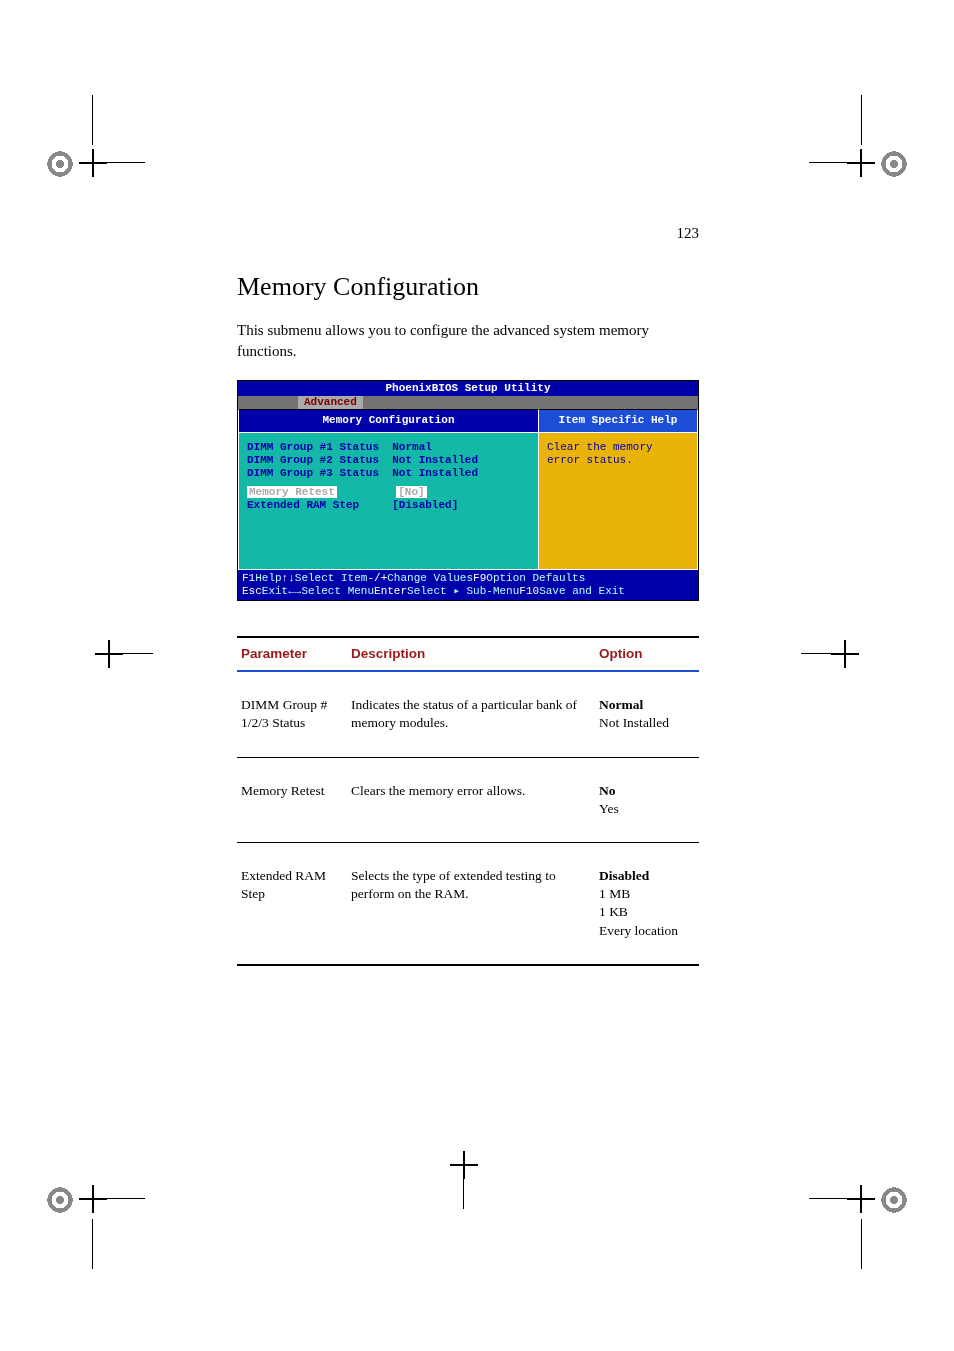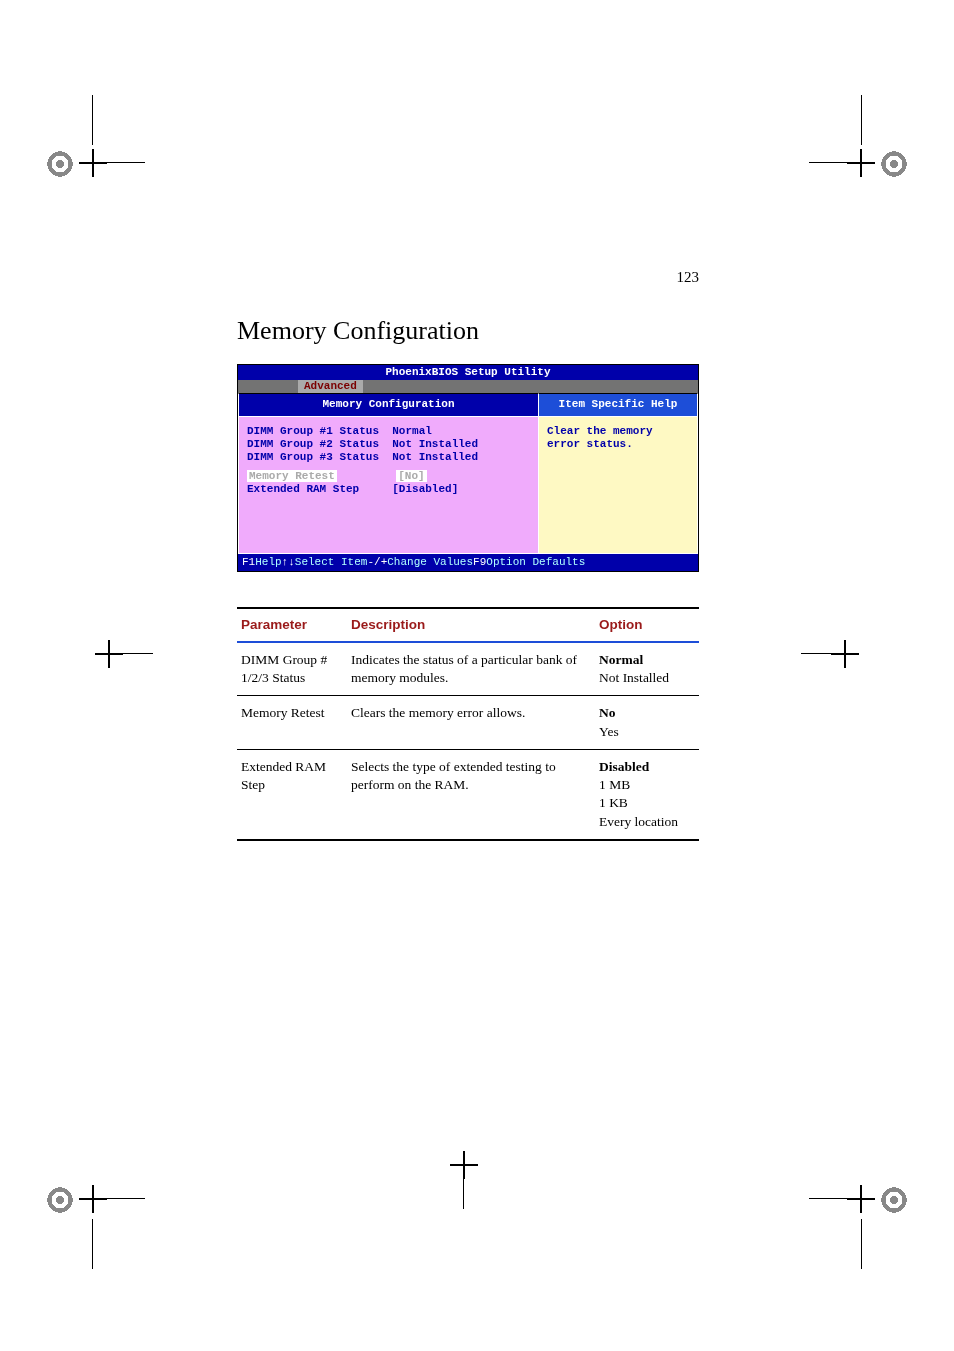--- a/index.html
+++ b/index.html
@@ -58,21 +58,20 @@
     position: absolute;
     left: 237px;
     top: 225px;
     width: 462px;
   }
   .page-num {
     text-align: right;
     font-size: 15px;
     margin-bottom: 30px;
     color: #000;
-    margin-top: 44px;
   }
   h1 {
     font-weight: normal;
     font-size: 26px;
     margin: 0 0 18px 0;
     color: #000;
   }
   .intro {
     font-size: 15px;
     line-height: 1.4;
@@ -88,22 +87,22 @@
     line-height: 1.2;
     margin-bottom: 35px;
   }
   .bios-title { background:#0000aa; color:#fff; text-align:center; padding:1px 0; font-weight:bold; }
   .bios-tab-row { background:#737373; color:#fff; padding:0 0 0 60px; }
   .bios-tab { display:inline-block; background:#aaaaaa; color:#7a0000; padding:0 6px; font-weight:bold; }
   .bios-heading-row { display:flex; }
   .bios-heading-left { flex:0 0 299px; background:#0000aa; color:#fff; text-align:center; padding:4px 0; border:1px solid #fff; border-top:1px solid #000; font-weight:bold; }
   .bios-heading-right { flex:1; background:#1d4ed8; color:#fff; text-align:center; padding:4px 0; border:1px solid #fff; border-top:1px solid #000; border-left:none; font-weight:bold; }
   .bios-body-row { display:flex; }
-  .bios-left-pane { flex:0 0 283px; background:#f0abfc; color:#0000aa; padding:8px; border:1px solid #fff; border-top:none; height:120px; }
-  .bios-right-pane { flex:1; background:#fef9c3; color:#0000aa; padding:8px; border:1px solid #fff; border-top:none; border-left:none; font-weight:bold; }
+  .bios-left-pane { flex:0 0 283px; background:#14b8a6; color:#0000aa; padding:8px; border:1px solid #fff; border-top:none; height:120px; }
+  .bios-right-pane { flex:1; background:#eab308; color:#0000aa; padding:8px; border:1px solid #fff; border-top:none; border-left:none; font-weight:normal; }
   .bios-line { white-space:pre; font-weight:bold; }
   .bios-line .label { color:#0000aa; }
   .bios-line .val { color:#0000aa; }
   .bios-sel { background:#ffffff; color:#aaaaaa; padding:0 2px;}
   .bios-foot { background:#0000aa; color:#fff; padding:2px 4px; }
   .bios-foot .row { display:flex; gap:0; white-space:pre; }
   .bios-foot .k { color:#ffffff; font-weight:normal;}
   .bios-foot .d { color:#b0ffff;}
 
   
@@ -117,21 +116,21 @@
     border-top: 2px solid #000;
     border-bottom: 2px solid #1d4ed8;
     text-align: left;
     padding: 7px 4px;
     color: #9a1a1a;
     font-family: Arial, Helvetica, sans-serif;
     font-weight: bold;
   }
   .param-table tbody td {
     border-bottom: 1px solid #000;
-    padding: 8px 4px;
+    padding: 24px 4px;
     vertical-align: top;
   }
   .param-table tbody tr:last-child td {
     border-bottom: 2px solid #000;
   }
   .param-table .opt b { font-weight:bold; }
   .param-table .opt div { margin:0; }
   .col-param { width: 110px; }
   .col-desc { width: 248px; }
   .col-opt { width: 104px; }
@@ -176,20 +175,21 @@
   <div class="crop mc-bottom">
     <div class="cross" style="left:0;top:0;"></div>
     <div class="bar-v" style="left:13px;top:28px;height:30px;"></div>
   </div>
 
   <div class="content">
     <div class="page-num">123</div>
 
     <h1>Memory Configuration</h1>
 
+    <p class="intro">This submenu allows you to configure the advanced system memory functions.</p>
 
     <div class="bios">
       <div class="bios-title">PhoenixBIOS Setup Utility</div>
       <div class="bios-tab-row">
         <span class="bios-tab">Advanced</span>
       </div>
       <div class="bios-heading-row">
         <div class="bios-heading-left">Memory Configuration</div>
         <div class="bios-heading-right">Item Specific Help</div>
       </div>
@@ -201,20 +201,23 @@
           <div class="bios-line" style="height:6px;"></div>
           <div class="bios-line"><span class="bios-sel"><span>Memory Retest</span></span>         <span class="bios-sel selv">[No]</span></div>
           <div class="bios-line"><span class="label">Extended RAM Step</span>     <span class="val">[Disabled]</span></div>
         </div>
         <div class="bios-right-pane">Clear the memory error status.</div>
       </div>
       <div class="bios-foot">
         <div class="row">
 <span class="k">F1</span>   <span class="d">Help</span>   <span class="k">↑↓</span>   <span class="d">Select Item</span>   <span class="k">-/+</span>    <span class="d">Change Values</span>      <span class="k">F9</span>   <span class="d">Option Defaults</span>
         </div>
+        <div class="row">
+<span class="k">Esc</span>  <span class="d">Exit</span>   <span class="k">←→</span>   <span class="d">Select Menu</span>   <span class="k">Enter</span>  <span class="d">Select ▸ Sub-Menu</span>  <span class="k">F10</span>  <span class="d">Save and Exit</span>
+        </div>
       </div>
     </div>
 
     <table class="param-table">
       <colgroup>
         <col class="col-param">
           <col class="col-desc">
           <col class="col-opt">
       </colgroup>
       <thead>

